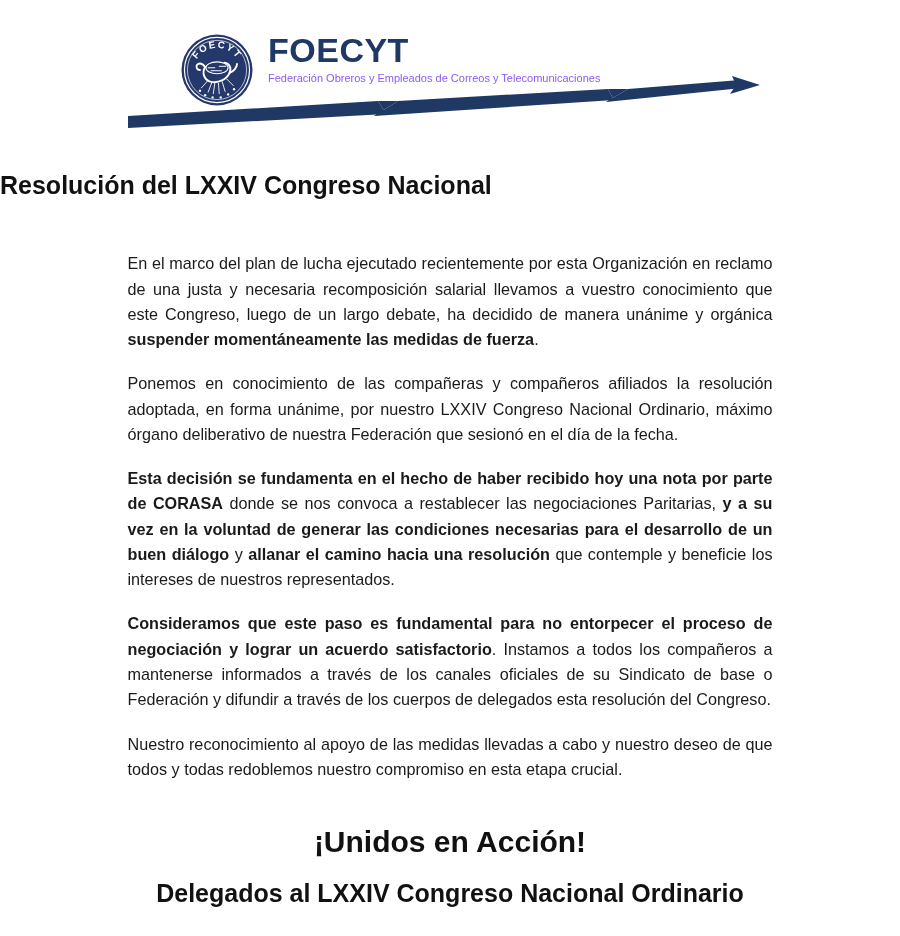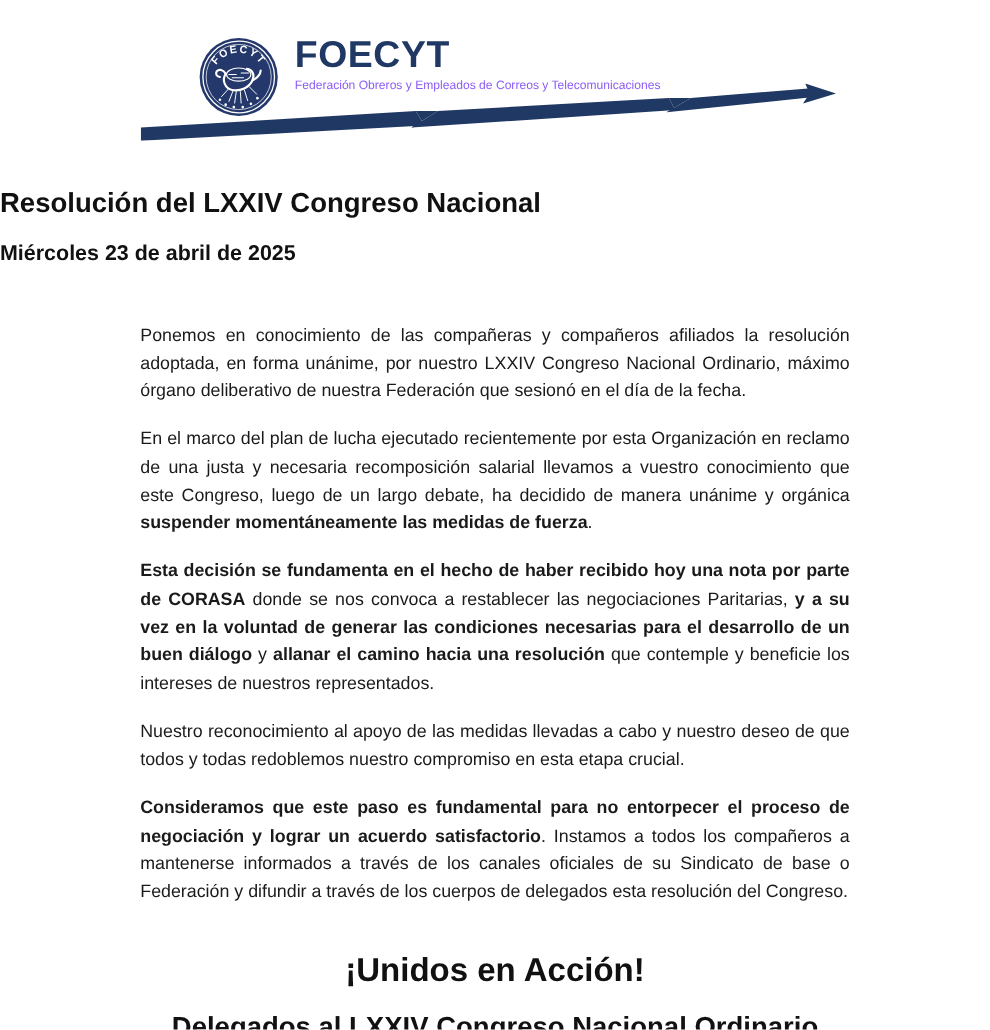--- a/index.html
+++ b/index.html
@@ -198,29 +198,28 @@
 
       <polygon fill="#203864" points="604,0 632,9 602,18 608,9"></polygon>
     </svg>
   </div>
 </div>
 
 <div class="doc-body">
 
   <div class="title-block">
     <h1 class="doc-title">Resolución del LXXIV Congreso Nacional</h1>
-    <h2 class="doc-subtitle">Miércoles 23 de abril de 2025</h2>
   </div>
 
   <div class="prose">
+    <p class="para"><span>En el marco del plan de lucha ejecutado recientemente por esta Organización en reclamo de una justa y necesaria recomposición salarial llevamos a vuestro conocimiento que este Congreso, luego de un largo debate, ha decidido de manera unánime y orgánica </span><b>suspender momentáneamente las medidas de fuerza</b><span>.</span></p>
     <p class="para"><span>Ponemos en conocimiento de las compañeras y compañeros afiliados la resolución adoptada, en forma unánime, por nuestro LXXIV Congreso Nacional Ordinario, máximo órgano deliberativo de nuestra Federación que sesionó en el día de la fecha.</span></p>
-    <p class="para"><span>En el marco del plan de lucha ejecutado recientemente por esta Organización en reclamo de una justa y necesaria recomposición salarial llevamos a vuestro conocimiento que este Congreso, luego de un largo debate, ha decidido de manera unánime y orgánica </span><b>suspender momentáneamente las medidas de fuerza</b><span>.</span></p>
     <p class="para"><b>Esta decisión se fundamenta en el hecho de haber recibido hoy una nota por parte de CORASA</b><span> donde se nos convoca a restablecer las negociaciones Paritarias, </span><b>y a su vez en la voluntad de generar las condiciones necesarias para el desarrollo de un buen diálogo</b><span> y </span><b>allanar el camino hacia una resolución</b><span> que contemple y beneficie los intereses de nuestros representados.</span></p>
+    <p class="para"><b>Consideramos que este paso es fundamental para no entorpecer el proceso de negociación y lograr un acuerdo satisfactorio</b><span>. Instamos a todos los compañeros a mantenerse informados a través de los canales oficiales de su Sindicato de base o Federación y difundir a través de los cuerpos de delegados esta resolución del Congreso.</span></p>
     <p class="para"><span>Nuestro reconocimiento al apoyo de las medidas llevadas a cabo y nuestro deseo de que todos y todas redoblemos nuestro compromiso en esta etapa crucial.</span></p>
-    <p class="para"><b>Consideramos que este paso es fundamental para no entorpecer el proceso de negociación y lograr un acuerdo satisfactorio</b><span>. Instamos a todos los compañeros a mantenerse informados a través de los canales oficiales de su Sindicato de base o Federación y difundir a través de los cuerpos de delegados esta resolución del Congreso.</span></p>
   </div>
 
   <div class="closing">
     <p class="slogan">¡Unidos en Acción!</p>
     <p class="signoff-1">Delegados al LXXIV Congreso Nacional Ordinario</p>
 
   </div>
 
 </div>
 

